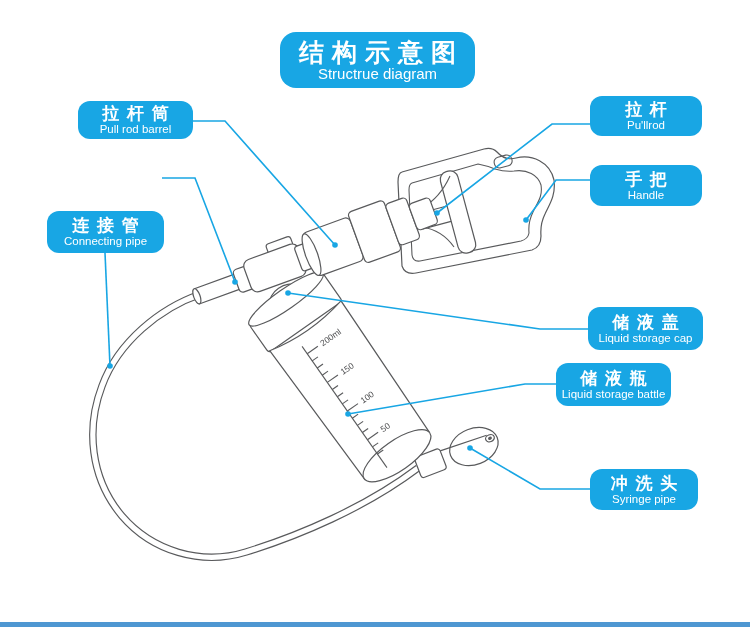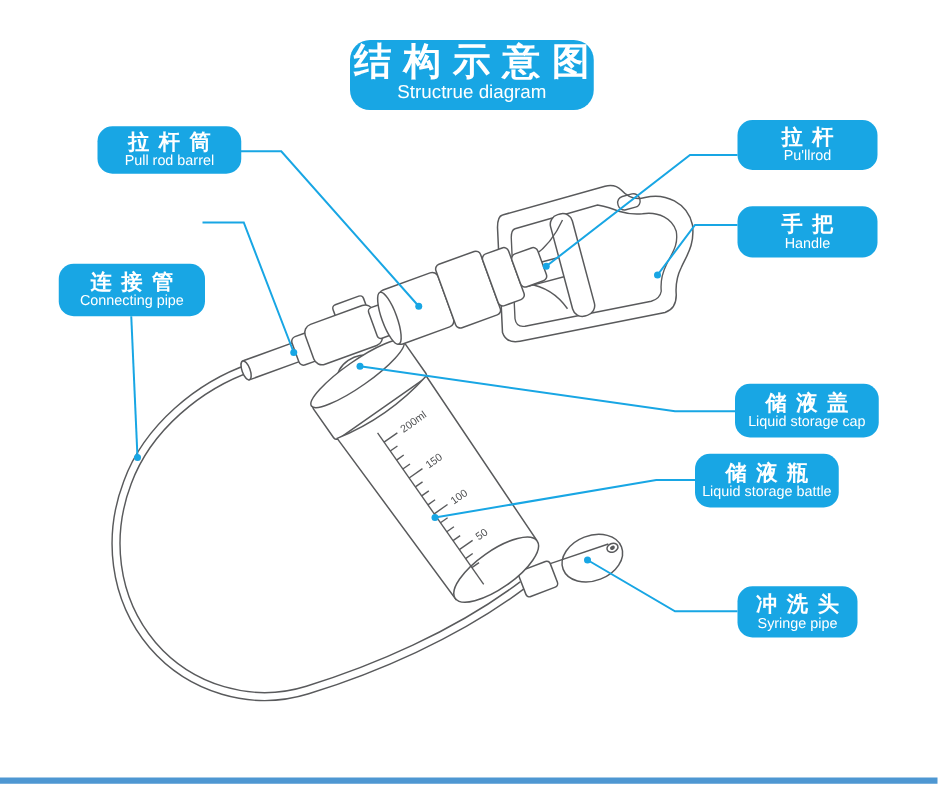--- a/index.html
+++ b/index.html
@@ -7,32 +7,32 @@
        font-family:"Liberation Sans", sans-serif;}
   .stage{position:absolute;left:0;top:0;width:750px;height:631px;}
   svg.draw{position:absolute;left:0;top:0;}
   .pill{position:absolute;background:#18a6e4;color:#fff;border-radius:12px;
         display:flex;flex-direction:column;align-items:center;justify-content:center;
         text-align:center;box-sizing:border-box;padding:2px 2px;}
   .pill .zh{font-weight:700;font-size:17px;line-height:19px;letter-spacing:.45em;padding-left:.45em;white-space:nowrap;}
   .pill .en{font-weight:400;font-size:11.5px;line-height:13px;white-space:nowrap;}
   .title-pill{position:absolute;left:280px;top:32px;width:195px;height:56px;background:#18a6e4;color:#fff;
         border-radius:16px;display:flex;flex-direction:column;align-items:center;justify-content:center;}
-  .title-pill .zh{font-weight:700;font-size:30px;line-height:26px;letter-spacing:.32em;padding-left:.32em;white-space:nowrap;font-family:Liberation Mono, monospace;}
+  .title-pill .zh{font-weight:700;font-size:25px;line-height:26px;letter-spacing:.32em;padding-left:.32em;white-space:nowrap;}
   .title-pill .en{font-weight:400;font-size:15px;line-height:17px;}
   
   .lb-barrel{left:52px;top:101px;width:115px;height:38px;margin-left:26px;}
   .lb-nipple{left:50px;top:157px;width:112px;height:41px;}
   .lb-pipe{left:47px;top:211px;width:117px;height:42px;}
   
   .lb-rod{left:590px;top:96px;width:112px;height:40px;}
   .lb-handle{left:590px;top:165px;width:112px;height:41px;}
   .lb-cap{left:588px;top:307px;width:115px;height:43px;}
   .lb-bottle{left:556px;top:363px;width:115px;height:43px;}
-  .lb-syringe{left:590px;top:469px;width:96px;height:41px;}
+  .lb-syringe{left:590px;top:469px;width:108px;height:41px;}
   .footer-bar{position:absolute;left:0;top:622px;width:750px;height:5px;background:#4e97d2;}
   .leader{stroke:#18a6e4;stroke-width:1.6;fill:none;}
   .ink{stroke:#595a5c;stroke-width:1.2;fill:#ffffff;}
   .ink-line{stroke:#595a5c;stroke-width:1.1;fill:none;}
   text.scale{font-family:"Liberation Sans",sans-serif;font-size:8.5px;fill:#4d4e50;}
 </style>
 </head>
 <body>
 
 <div class="stage">

